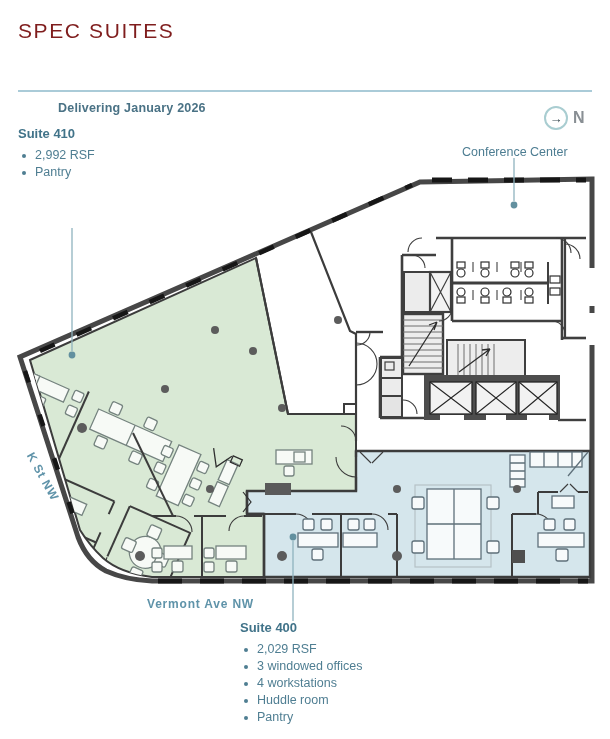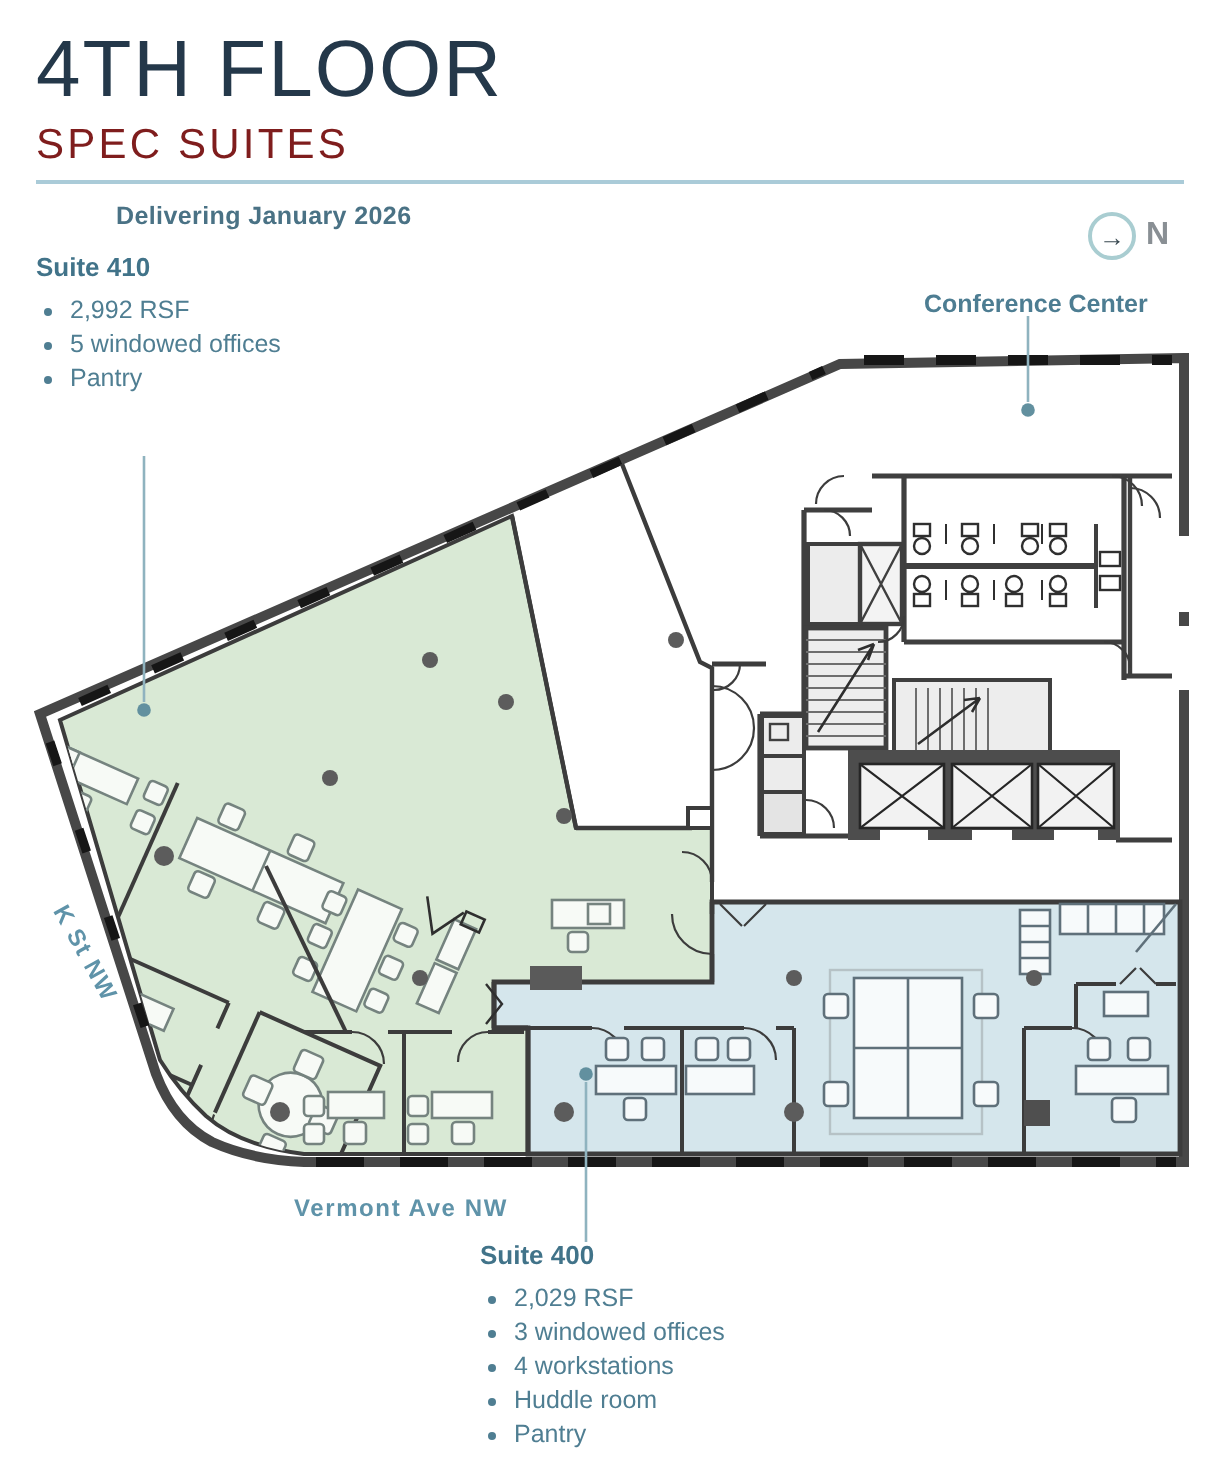--- a/index.html
+++ b/index.html
@@ -15,21 +15,21 @@
   .north{left:544px;top:106px;display:flex;align-items:center;gap:5px;}
   .north .circ{width:20px;height:20px;border:2px solid #a9cdd1;border-radius:50%;
                display:flex;align-items:center;justify-content:center;color:#3a4a52;
                font-size:13px;line-height:1;}
   .north .nlab{font-size:16px;font-weight:700;color:#898f94;}
   
   .suite-block .stitle{font-size:13px;font-weight:700;color:#417389;margin-bottom:6px;}
   .bullets{list-style:none;margin:4px;padding:0;}
   .bullets li{display:flex;gap:9px;font-size:12.5px;color:#4f7e92;line-height:17px;}
   .dot{flex:0 0 4px;width:4px;height:4px;border-radius:50%;background:#4f7e92;margin-top:7px;}
-  .plan-label{font-size:12.5px;font-weight:700;color:#4d7d92;white-space:nowrap;}
+  .plan-label{font-size:12.5px;font-weight:400;color:#4d7d92;white-space:nowrap;}
   .street{font-size:12px;font-weight:700;color:#5f93a9;letter-spacing:.8px;white-space:nowrap;}
   .kst{left:36px;top:450px;transform:rotate(61deg);transform-origin:0 0;}
 </style>
 </head>
 <body>
 
 <svg class="abs" style="left:0;top:0" width="610" height="739" viewBox="0 0 610 739">
   <defs>
     <clipPath id="greenClip">
       <path d="M30,360 L256,258 L288,414 L356,414 L356,491 L247,491 L247,514 L264,514 L264,577 L152,577 Q120,573 103,558 Q90,546 80,530 Z"></path>
@@ -305,44 +305,39 @@
     <path d="M72,228 V351" stroke="#8fb3bf" stroke-width="1.3" fill="none"></path>
     <circle cx="72" cy="355" r="3.4" fill="#62909f"></circle>
     <path d="M514,158 V201" stroke="#8fb3bf" stroke-width="1.3" fill="none"></path>
     <circle cx="514" cy="205" r="3.4" fill="#62909f"></circle>
     <path d="M293,621 V541" stroke="#8fb3bf" stroke-width="1.3" fill="none"></path>
     <circle cx="293" cy="537" r="3.4" fill="#62909f"></circle>
   </g>
 </svg>
 
 <div class="abs" style="left:18px;top:14px">
-  <div class="title">4TH FLOOR</div>
   <div class="subtitle">SPEC SUITES</div>
 </div>
 <div class="abs divider"></div>
 <div class="abs delivery">Delivering January 2026</div>
 
 <div class="abs north">
   <span class="circ">→</span>
   <span class="nlab">N</span>
 </div>
 
 <div class="abs suite-block" style="left:18px;top:126px">
   <div class="stitle">Suite 410</div>
   <ul class="bullets">
     <li>
         <span class="dot"></span>
         <span>2,992 RSF</span>
       </li>
     <li>
         <span class="dot"></span>
-        <span>5 windowed offices</span>
-      </li>
-    <li>
-        <span class="dot"></span>
         <span>Pantry</span>
       </li>
   </ul>
 </div>
 
 <div class="abs plan-label" style="left:462px;top:145px">Conference Center</div>
 
 <div class="abs street kst">K St NW</div>
 <div class="abs street" style="left:147px;top:597px">Vermont Ave NW</div>
 

